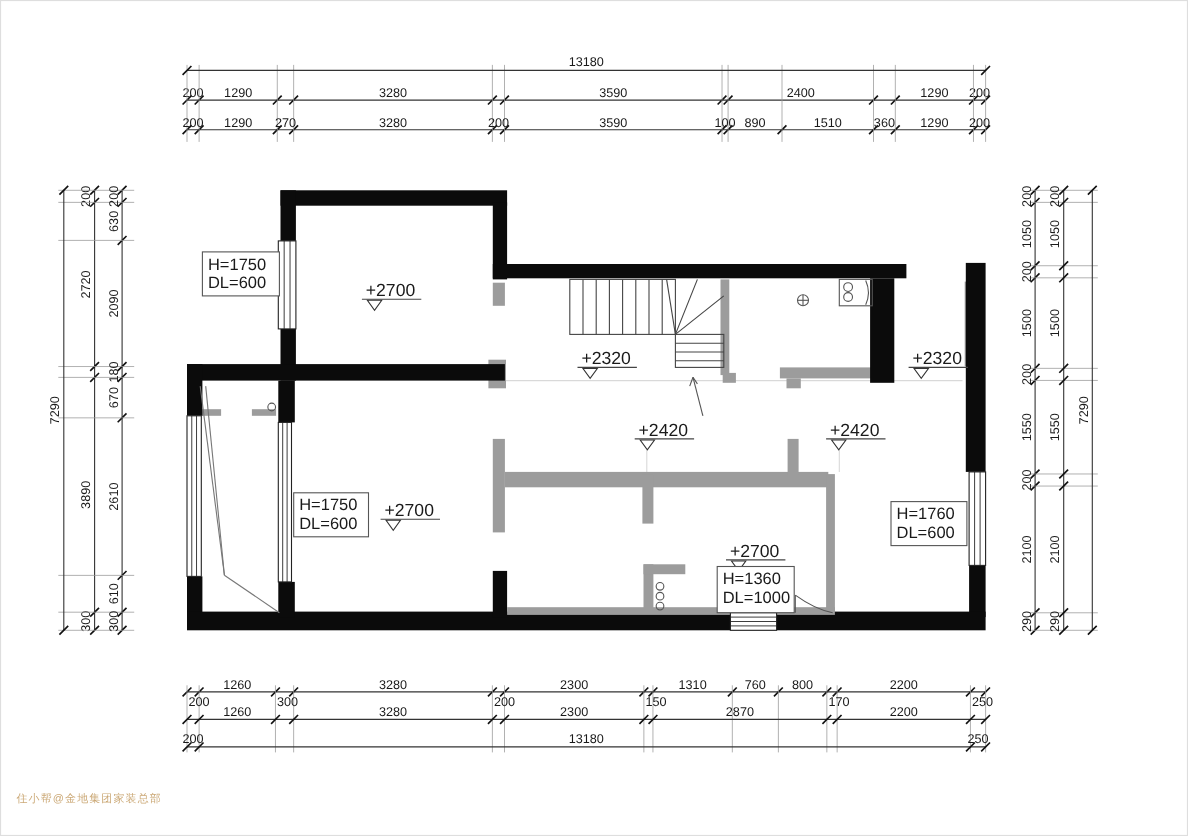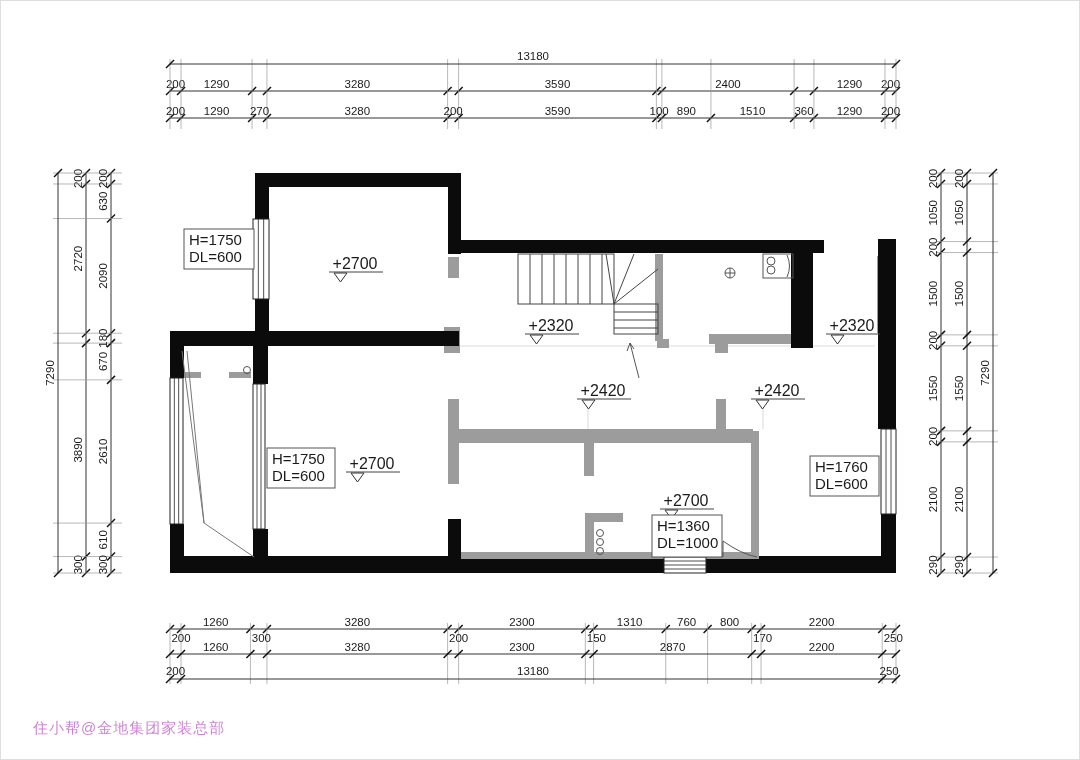--- a/index.html
+++ b/index.html
@@ -1,20 +1,20 @@
 <!DOCTYPE html>
 <html><head>
 <meta charset="utf-8">
 <style>
   html,body{margin:0;padding:0;background:#fff;width:1080px;height:760px;overflow:hidden;
     font-family:"Liberation Sans",sans-serif;}
   #page{position:relative;width:1080px;height:760px;background:#fff;box-sizing:border-box;
     border:1px solid #dedede;}
   svg text{font-family:"Liberation Sans",sans-serif;}
-  #watermark{position:absolute;left:32px;top:718px;font-size:15px;color:#a21caf;opacity:.55;
+  #watermark{position:absolute;left:14px;top:718px;font-size:10px;color:#a16207;opacity:.55;
     letter-spacing:1px;user-select:none;}
 </style>
 </head>
 <body>
 
 <div id="page">
   <svg id="plan-svg" width="1080" height="760" viewBox="0 0 1080 760">
     <g id="g-hair">
         <line x1="458" y1="345" x2="874" y2="345" stroke="#d9d9d9" stroke-width="1"></line>
         <line x1="587" y1="408" x2="587" y2="428" stroke="#d9d9d9" stroke-width="1"></line>

